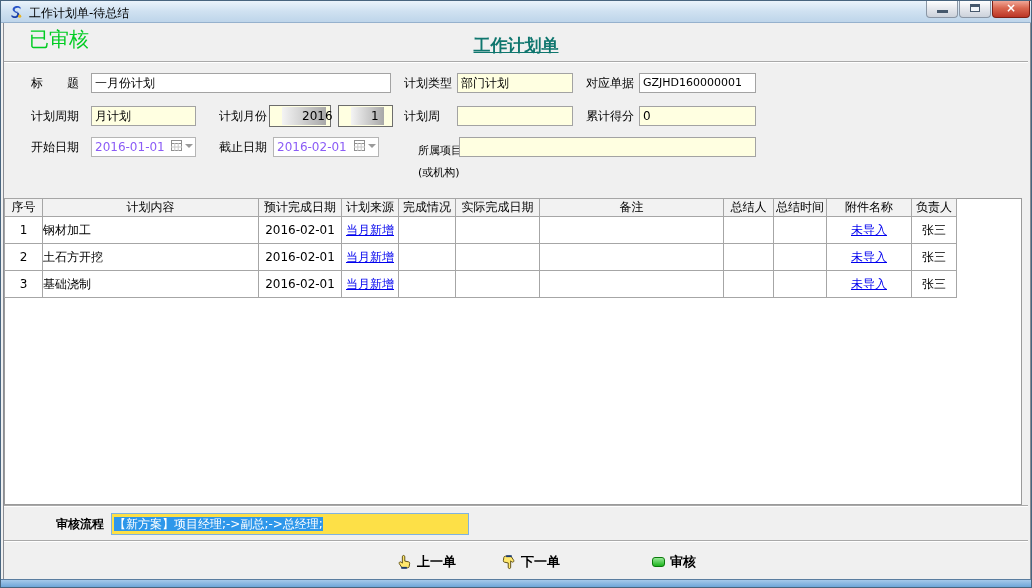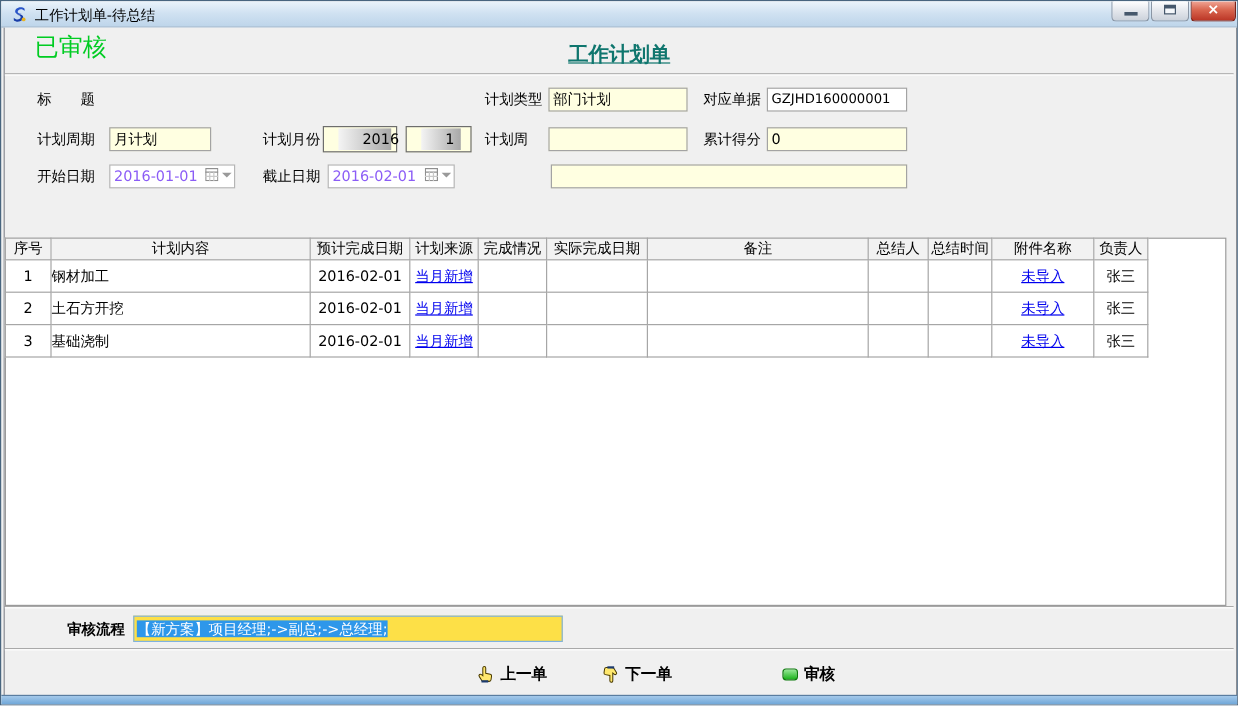--- a/index.html
+++ b/index.html
@@ -107,27 +107,28 @@
     <div class="winbtn winbtn-close"><span>×</span></div>
   </div>
 
   <div class="content-frame"></div>
 
   <div class="status-text">已审核</div>
   <div class="page-title">工作计划单</div>
   <div class="divider div-1"></div>
 
   <div class="lbl" style="left:30px; top:72px;">标　　题</div>
+  <div class="inp" style="left:90px; top:72px; width:300px;">一月份计划</div>
   <div class="lbl" style="left:403px; top:72px;">计划类型</div>
   <div class="inp yellow" style="left:456px; top:72px; width:116px;">部门计划</div>
   <div class="lbl" style="left:585px; top:72px;">对应单据</div>
   <div class="inp" style="left:638px; top:72px; width:117px; font-size:11px;">GZJHD160000001</div>
 
   <div class="lbl" style="left:30px; top:105px;">计划周期</div>
-  <div class="inp yellow" style="left:90px; top:105px; width:85px;">月计划</div>
+  <div class="inp yellow" style="left:90px; top:105px; width:105px;">月计划</div>
   <div class="lbl" style="left:218px; top:105px;">计划月份</div>
   <div class="spin" style="left:268px; top:104px; width:62px;">
     <div class="spin-thumb" style="width:44px;">2016</div>
   </div>
   <div class="spin" style="left:337px; top:104px; width:55px;">
     <div class="spin-thumb" style="width:33px;">1</div>
   </div>
   <div class="lbl" style="left:403px; top:105px; width:48px; text-align:left;">计划周</div>
   <div class="inp yellow" style="left:456px; top:105px; width:116px;"></div>
   <div class="lbl" style="left:585px; top:105px;">累计得分</div>
@@ -153,20 +154,24 @@
     <span class="date-icons">
       <svg class="cal-icon" viewBox="0 0 11 11">
           <rect x="0.5" y="0.5" width="10" height="10" fill="#fff" stroke="#8f8f8f"></rect>
           <line x1="0" y1="3.5" x2="11" y2="3.5" stroke="#8f8f8f"></line>
           <line x1="3.8" y1="3" x2="3.8" y2="11" stroke="#c9c9c9"></line>
           <line x1="7.2" y1="3" x2="7.2" y2="11" stroke="#c9c9c9"></line>
           <line x1="0" y1="7" x2="11" y2="7" stroke="#c9c9c9"></line>
         </svg>
       <span class="drop-arrow"></span>
     </span>
+  </div>
+  <div class="lbl" style="left:403px; top:133px; width:50px; text-align:center; line-height:11px; font-size:11px;">
+    <span>所属项目</span><br>
+    <span>(或机构)</span>
   </div>
   <div class="inp yellow" style="left:458px; top:136px; width:297px;"></div>
 
   <div class="grid-backdrop"></div>
   <table class="grid">
     <colgroup>
       <col style="width:38px">
         <col style="width:216px">
         <col style="width:83px">
         <col style="width:57px">

